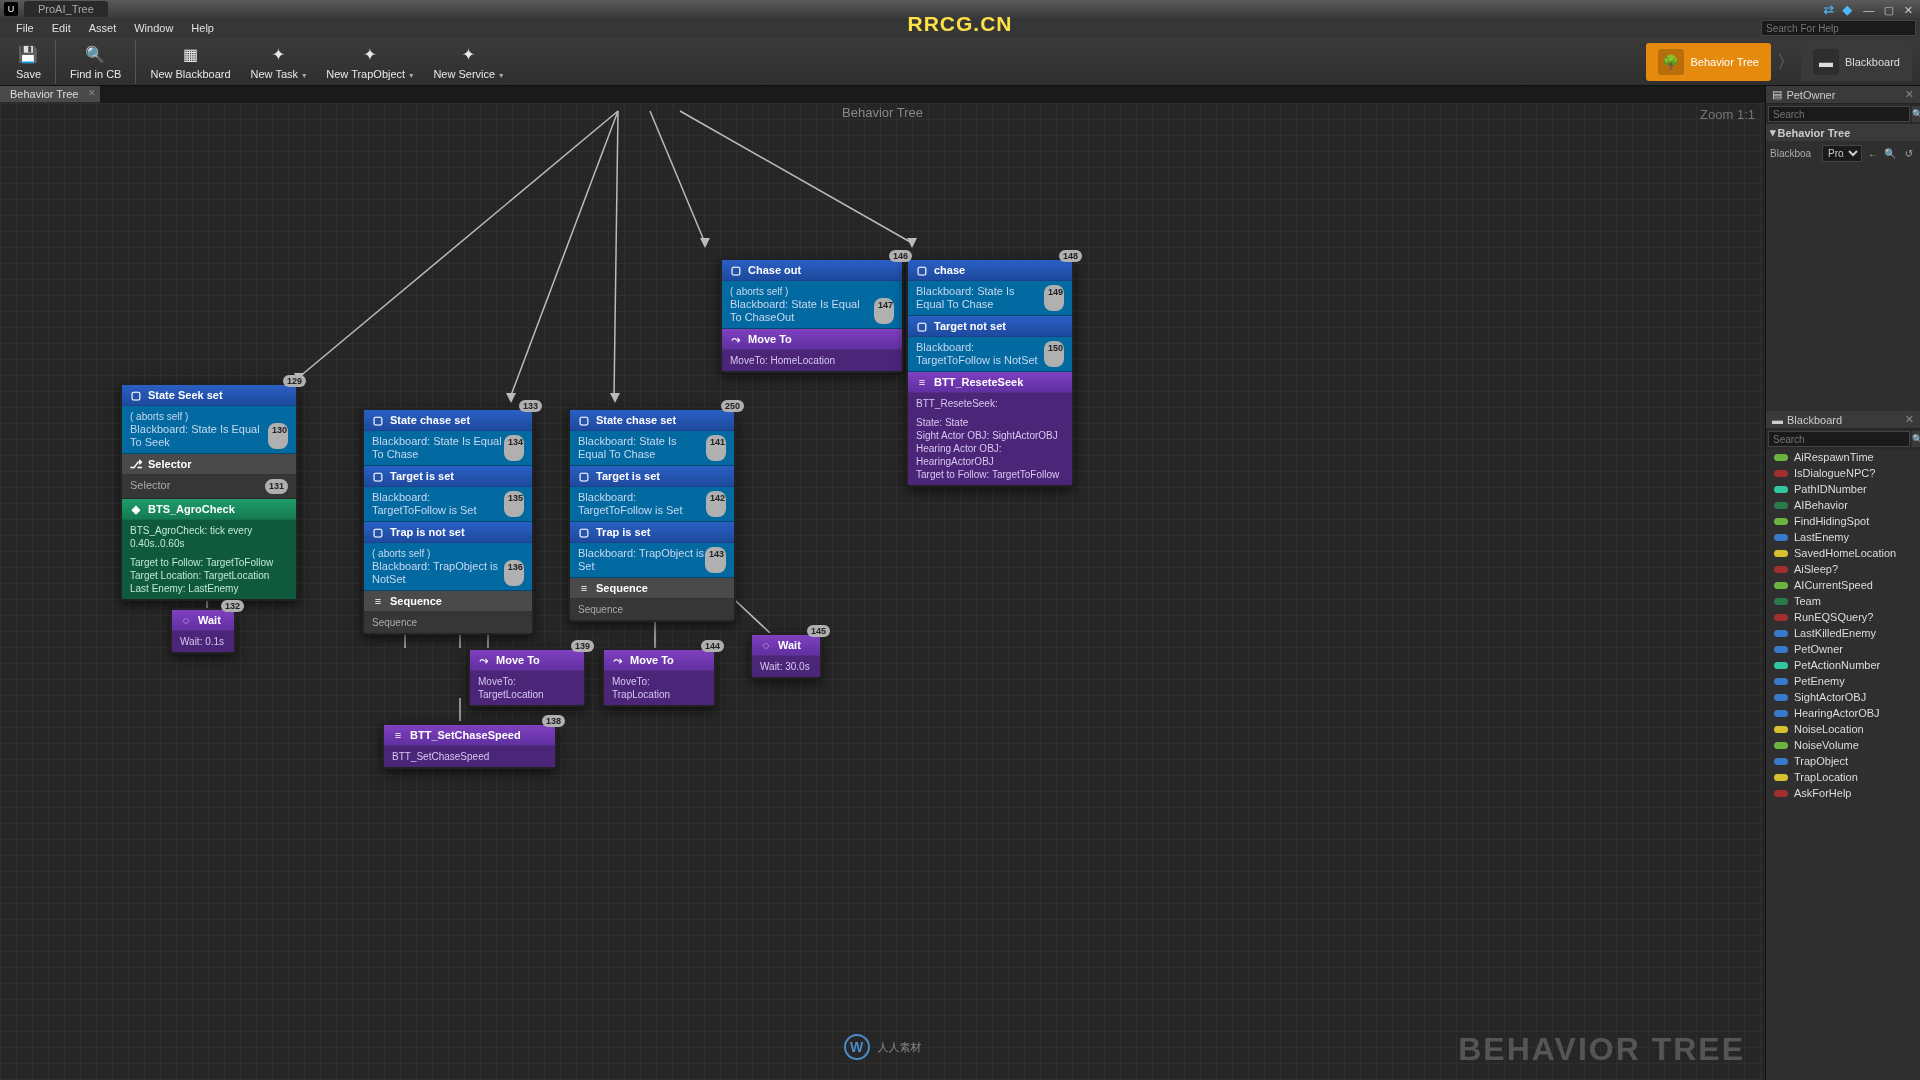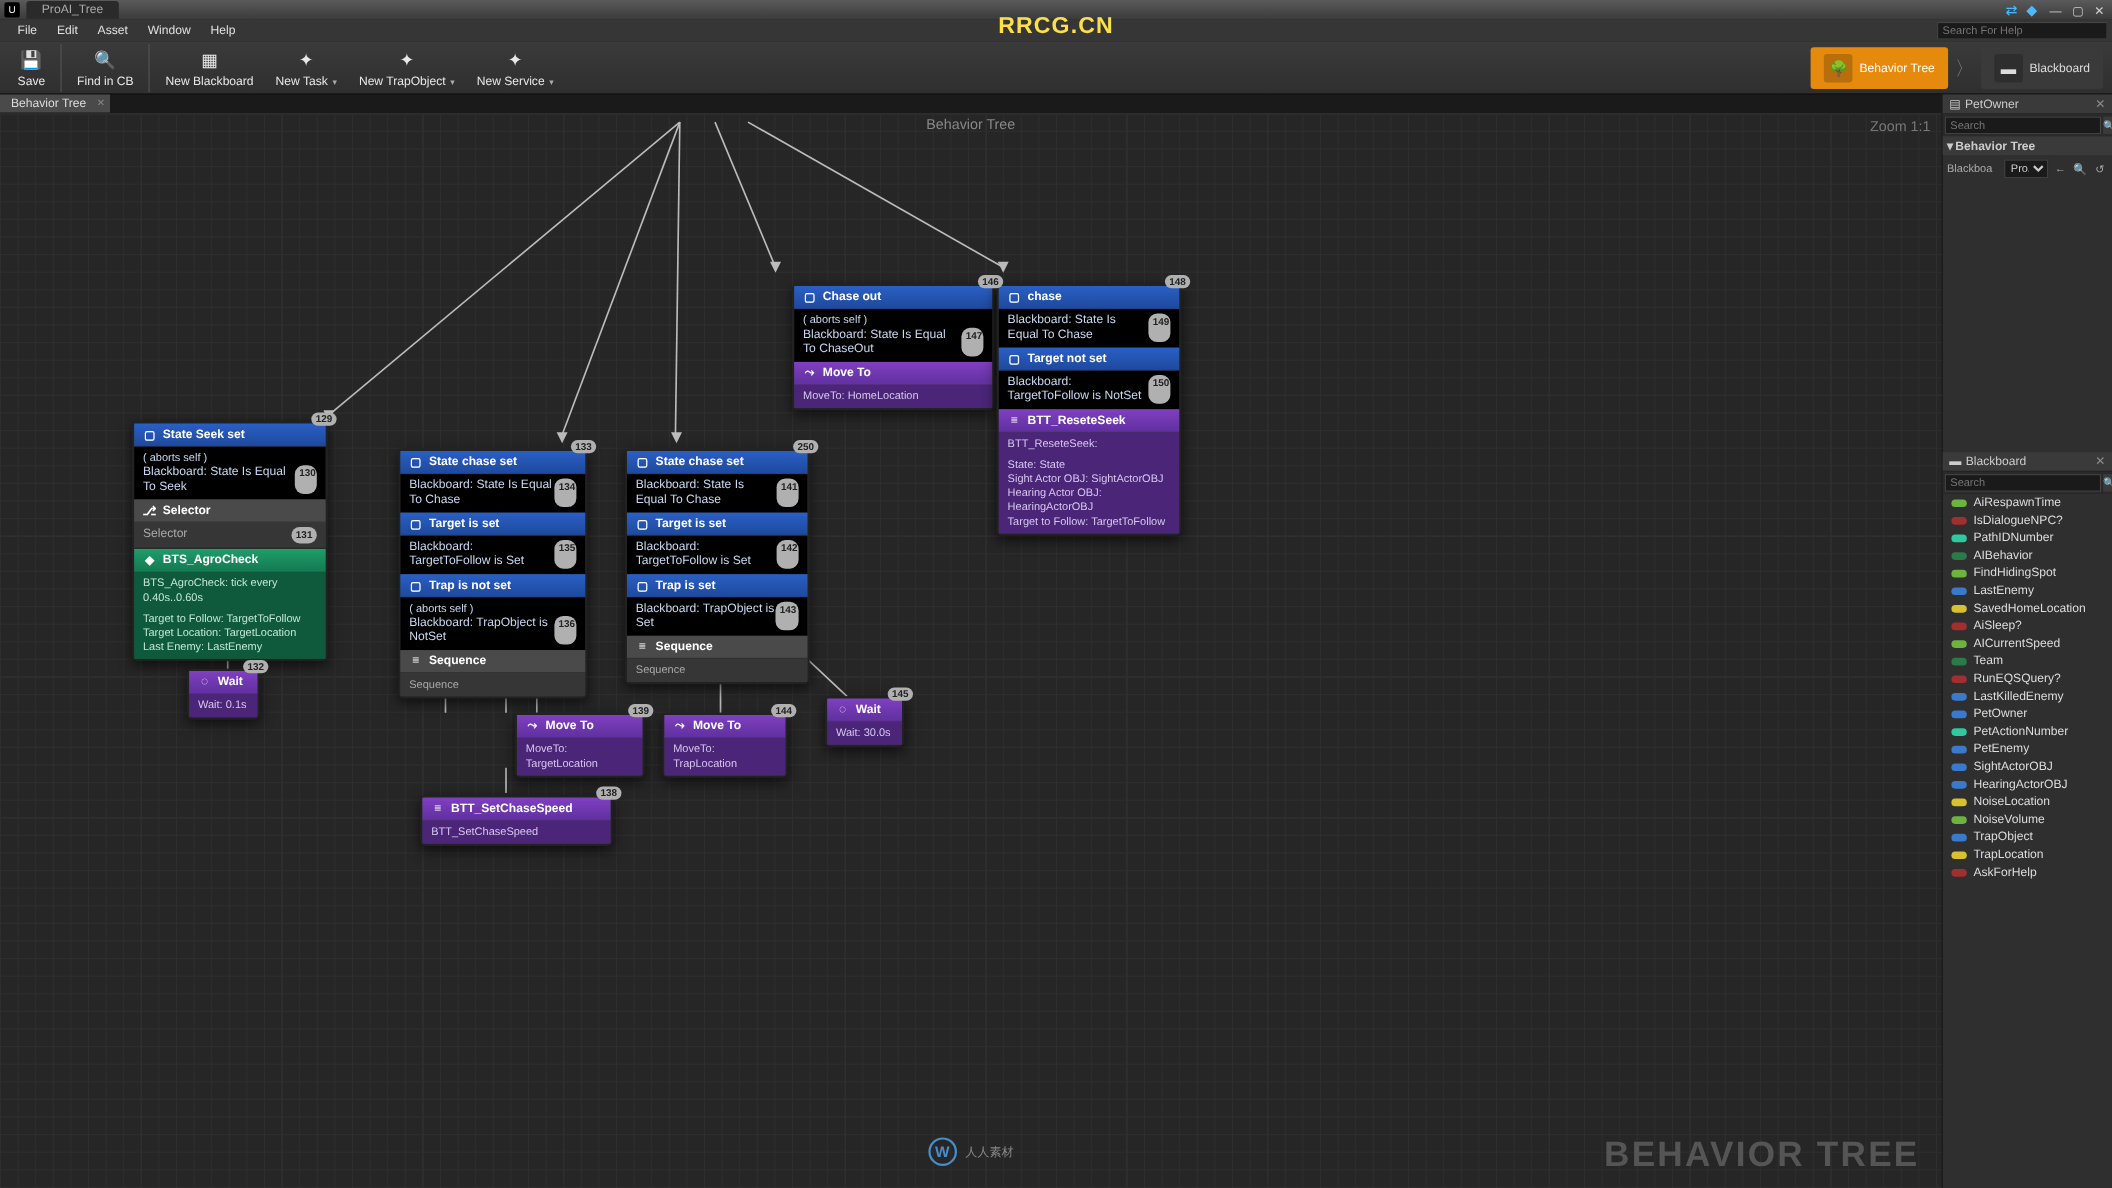--- a/index.html
+++ b/index.html
@@ -34,21 +34,21 @@
 .zoom{position:absolute;top:4px;right:10px;color:#777;font-size:13px;font-weight:500}
 .bt-watermark{position:absolute;bottom:12px;right:20px;font-size:32px;font-weight:bold;color:#555;letter-spacing:2px;pointer-events:none}
 .logo-wm{position:absolute;bottom:20px;left:50%;transform:translateX(-50%);color:#888;font-size:18px;display:flex;align-items:center;gap:8px}
 .logo-wm .circ{width:26px;height:26px;border:2px solid #4a8cc7;border-radius:50%;display:flex;align-items:center;justify-content:center;color:#4a8cc7;font-size:14px;font-weight:bold}
 svg.edges{position:absolute;top:0;left:0;width:100%;height:100%;pointer-events:none}
 .node{position:absolute;border-radius:5px;box-shadow:0 4px 12px rgba(0,0,0,0.6);background:#3a3a3a;border:2px solid #222}
 .node .idx{position:absolute;background:#b0b0b0;color:#222;font-size:9px;font-weight:bold;padding:1px 4px;border-radius:8px;min-width:20px;text-align:center;z-index:2}
 .node-section{padding:4px 8px;border-bottom:1px solid rgba(0,0,0,0.3)}
 .node-section:last-child{border-bottom:none}
 .sec-blue{background:linear-gradient(#2a5fc4,#1e4a9e);color:#fff}
-.sec-blue-dark{background:#000000;color:#c8d8f0}
+.sec-blue-dark{background:#0369a1;color:#c8d8f0}
 .sec-gray{background:#4a4a4a;color:#fff}
 .sec-gray-dark{background:#363636;color:#aaa}
 .sec-green{background:linear-gradient(#1f9d6a,#147a52);color:#fff}
 .sec-green-dark{background:#0f5a3c;color:#c0e8d5}
 .sec-purple{background:linear-gradient(#8040c0,#6030a0);color:#fff}
 .sec-purple-dark{background:#4a2578;color:#d8c8f0}
 .sec-title{font-size:13px;font-weight:bold;display:flex;align-items:center;gap:6px}
 .sec-sub{font-size:10px;line-height:13px}
 .ico-sm{width:12px;height:12px;display:inline-flex;align-items:center;justify-content:center;font-size:11px}
 .right-panel{width:155px;background:#2f2f2f;display:flex;flex-direction:column;border-left:1px solid #111;margin-top:0}

